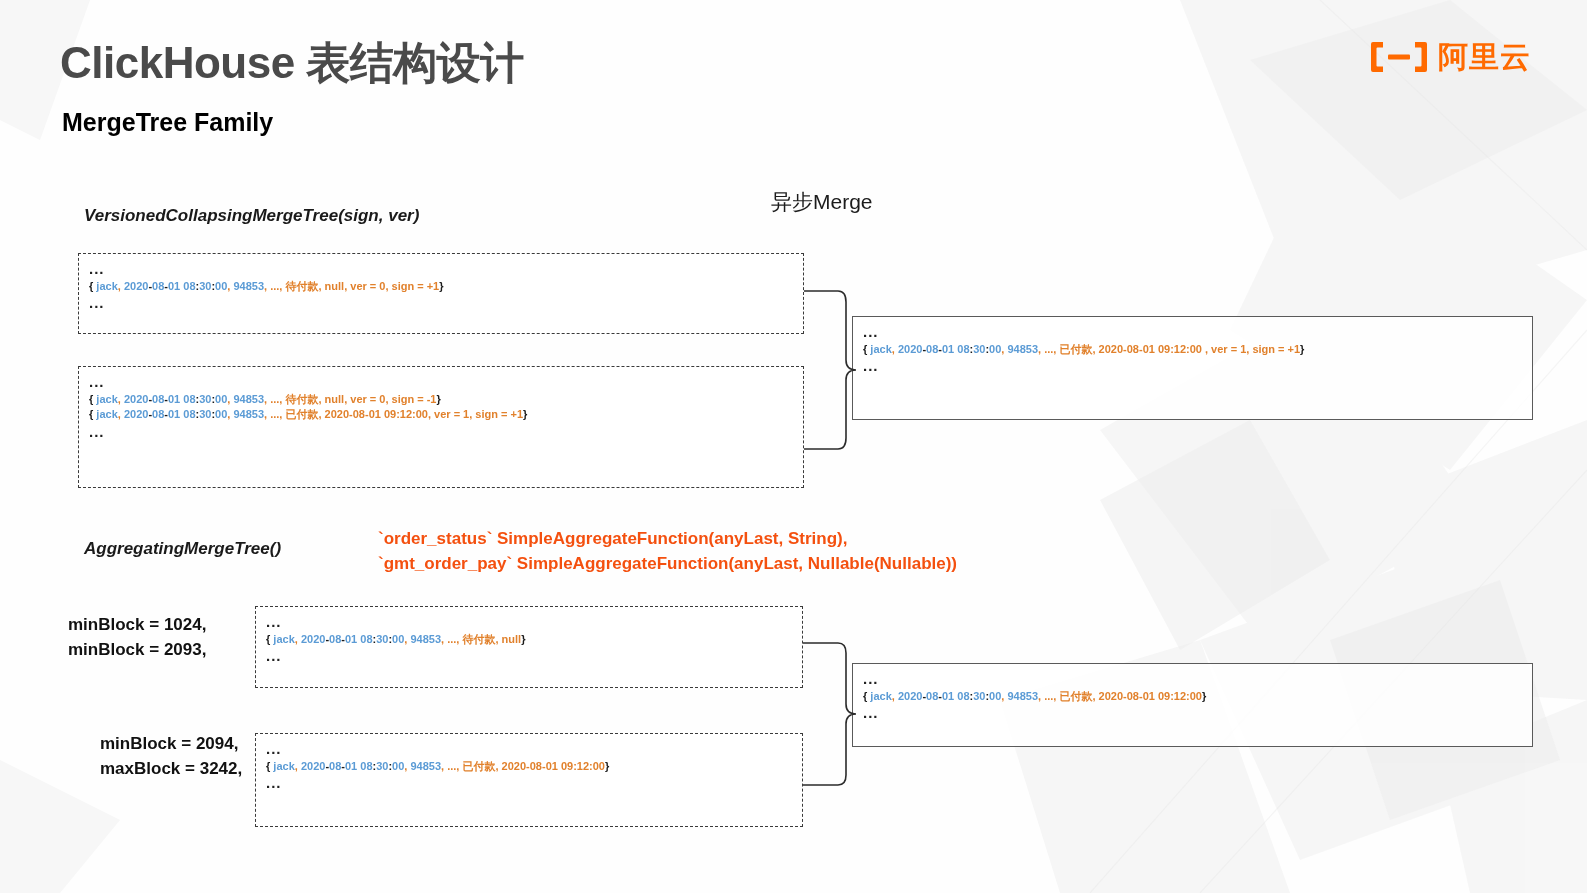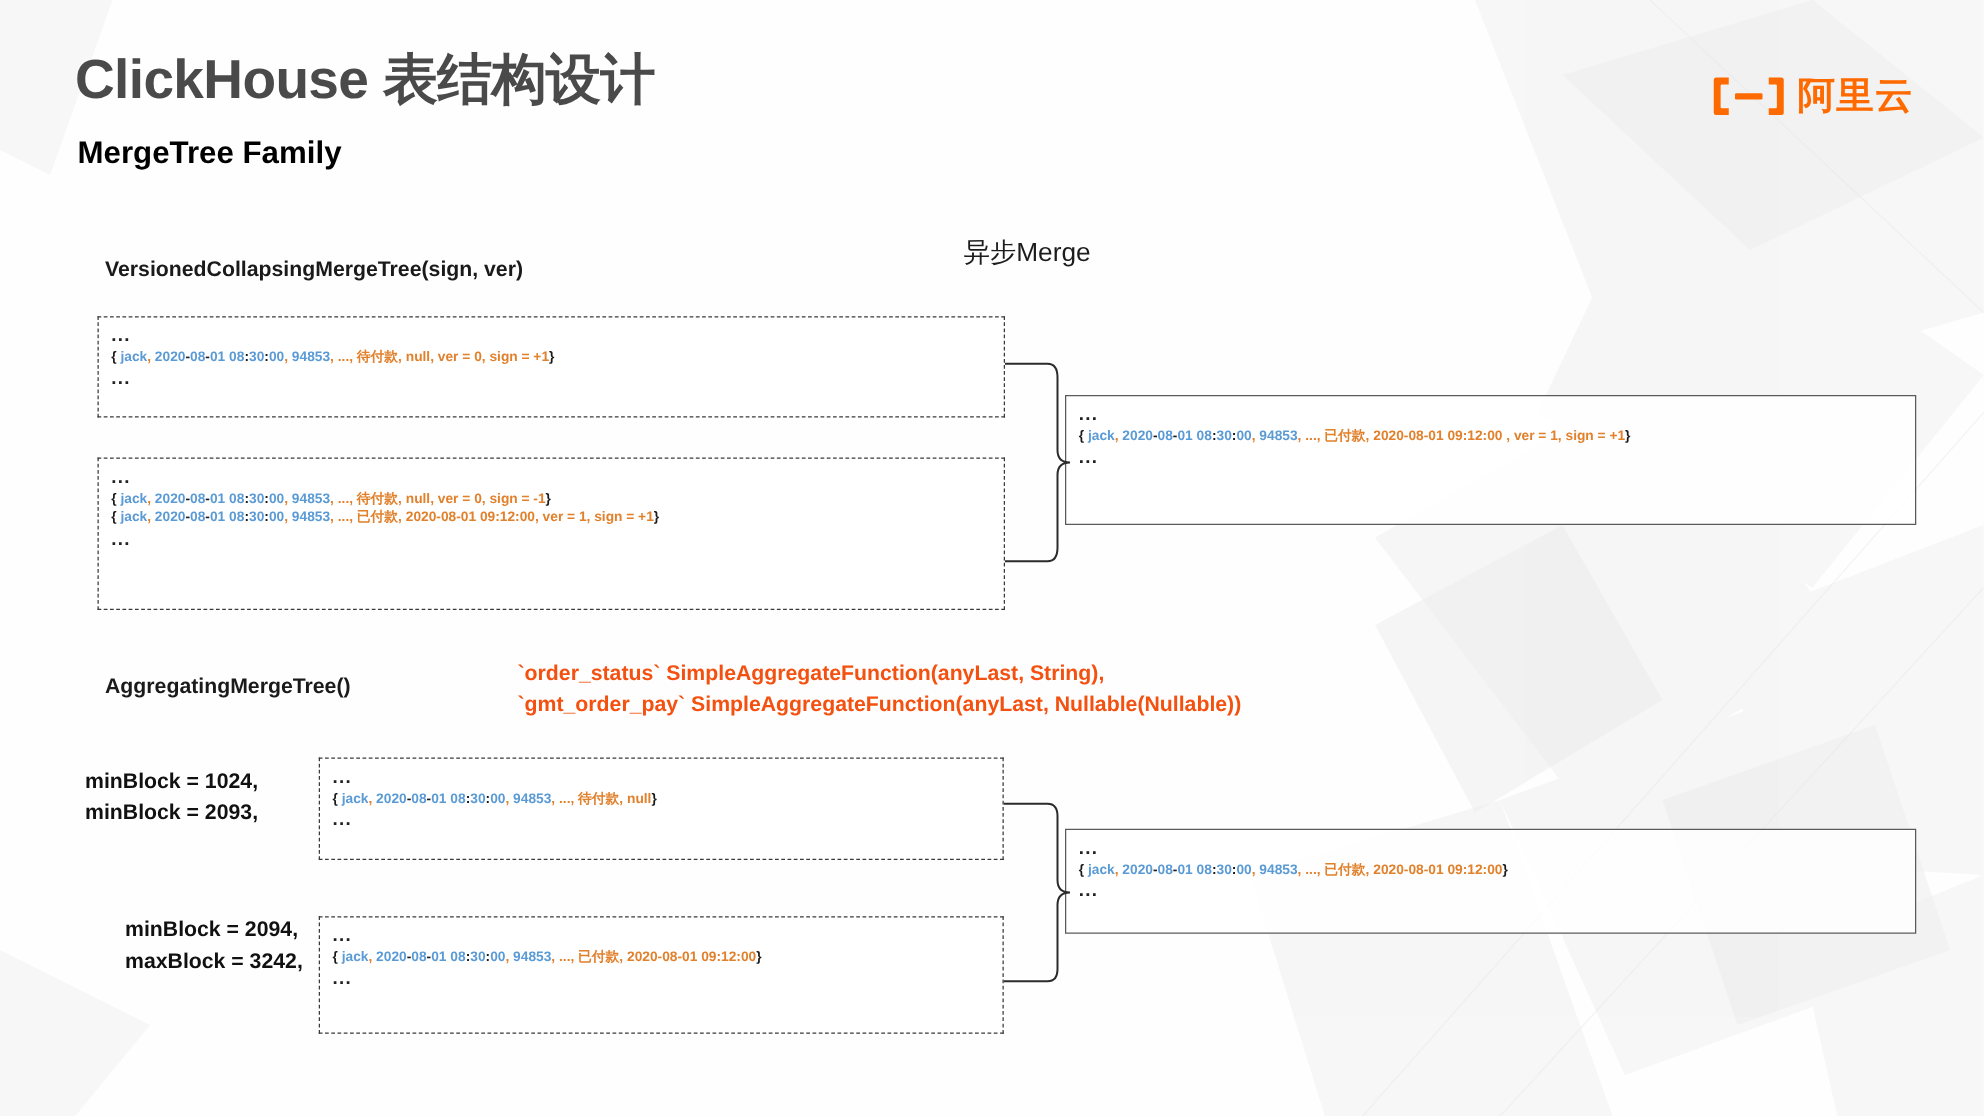--- a/index.html
+++ b/index.html
@@ -21,46 +21,47 @@
     position:absolute; left:60px; top:34px;
     font-size:44px; font-weight:bold; color:#4a4a4a;
     letter-spacing:-0.5px; white-space:nowrap;
   }
   .subtitle{
     position:absolute; left:62px; top:108px;
     font-size:25px; font-weight:bold; color:#000000;
     white-space:nowrap;
   }
   
-  .logo{position:absolute; right:56px; top:40px; display:flex; align-items:center; gap:9px;margin-top:20px;}
+  .logo{position:absolute; right:56px; top:40px; display:flex; align-items:center; gap:9px;}
   .logo-mark{display:block;}
   .logo-text{
     font-size:30px; font-weight:bold; color:#FF6A00;
     letter-spacing:1px; line-height:1;
   }
 
   
   .sec-head{
     position:absolute; font-size:17px; font-weight:bold; color:#1a1a1a;
     white-space:nowrap;
+    font-style:italic;
   }
   #h-vcmt{left:84px; top:206px;}
   #h-amt{left:84px; top:539px;text-align:right;}
   #async-label{
     position:absolute; left:771px; top:188px;
     font-size:21px; color:#1c1c1c; font-weight:normal; white-space:nowrap;
   }
 
   
   .aggspec{
     position:absolute; left:378px; top:527px;
     font-size:17px; font-weight:bold; color:#F4500F; line-height:1.45;
     white-space:nowrap;
   }
-  .aggspec .ln{display:block;margin-left:36px;}
+  .aggspec .ln{display:block;}
 
   
   .blocklabel{
     position:absolute; font-size:17px; font-weight:bold; color:#111;
     line-height:1.45; white-space:nowrap;
   }
   #blk1{left:68px; top:613px;}
   #blk2{left:68px; top:732px;margin-left:32px;}
   .blocklabel span{display:block;}
 

